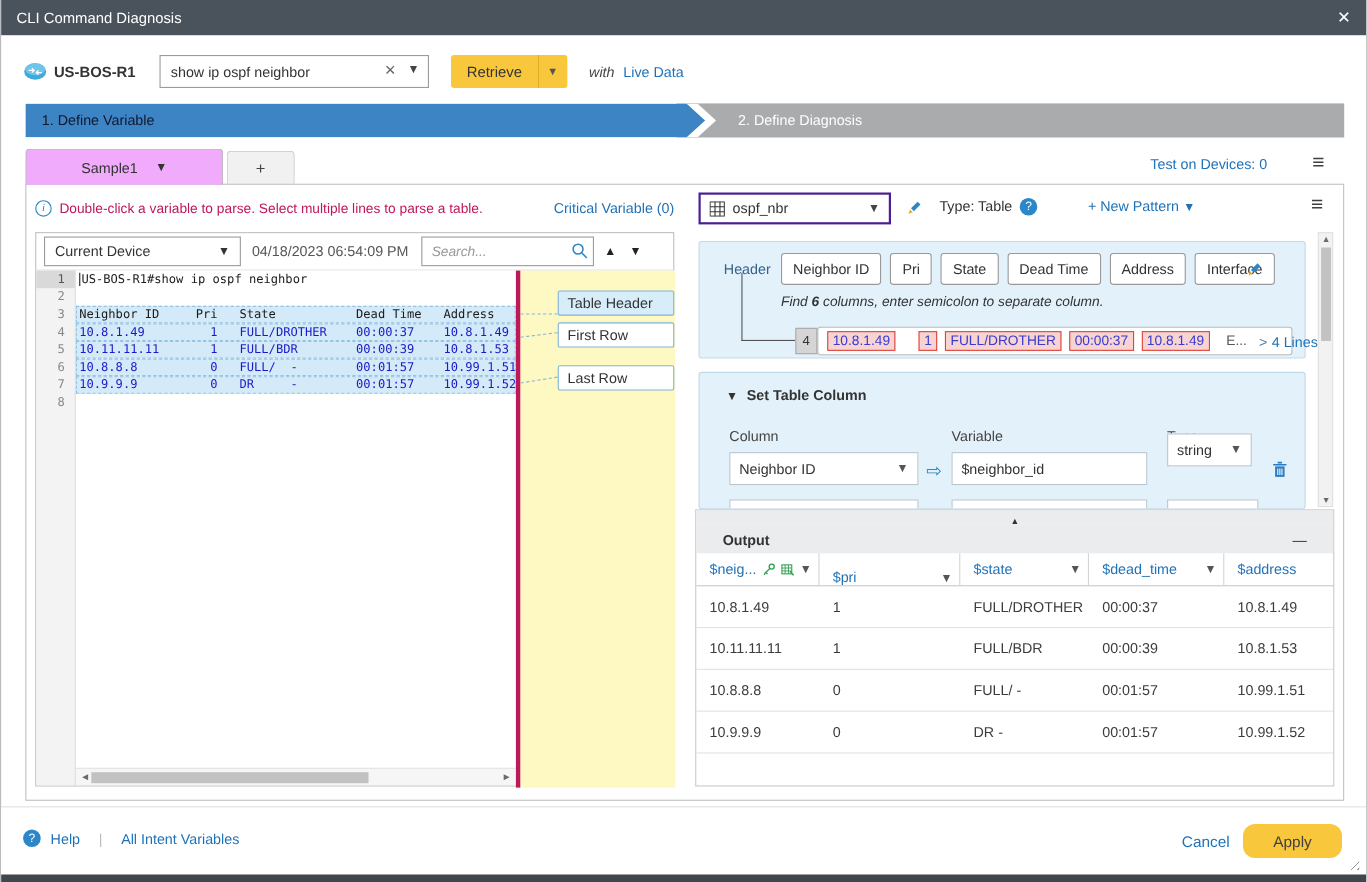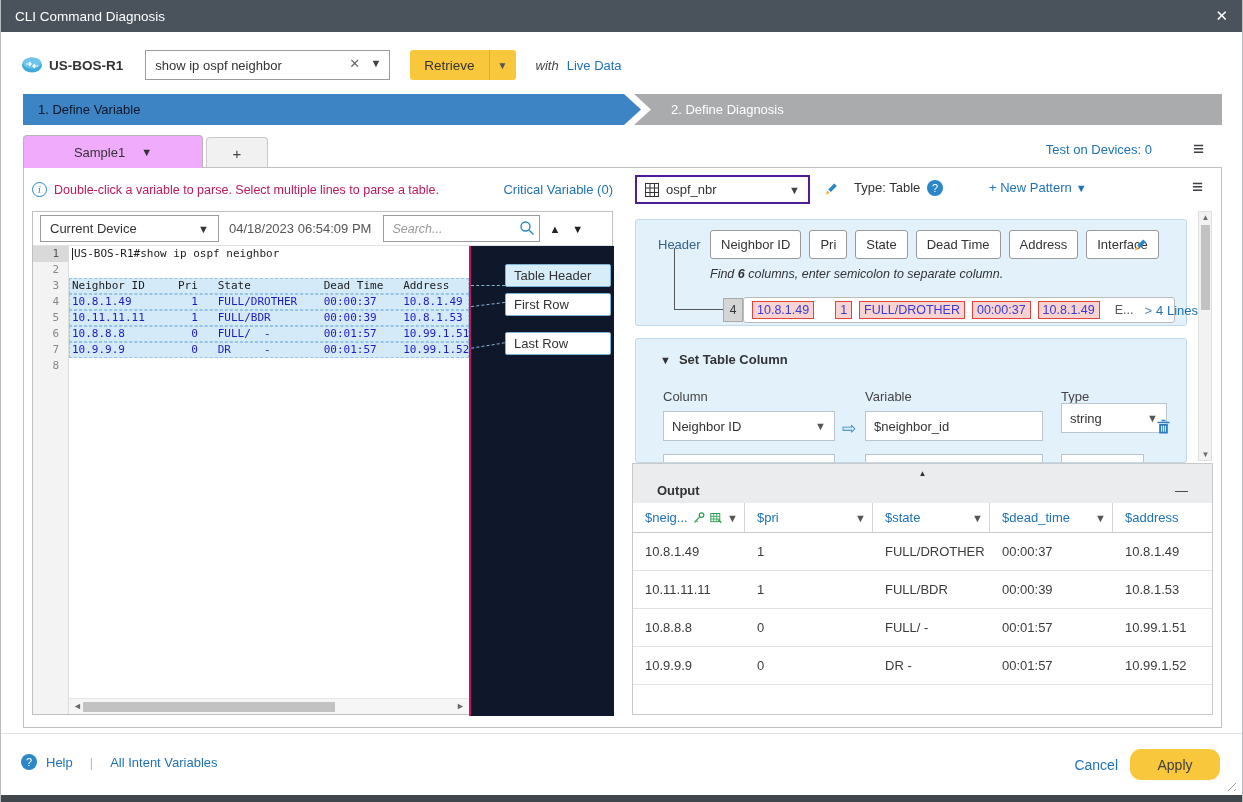--- a/index.html
+++ b/index.html
@@ -80,21 +80,21 @@
   .code { position:absolute; left:36px; top:0; width:400px; height:452px; overflow:hidden; background:#fff; }
   .cline { height:16px; line-height:16px; white-space:pre; font-family:"DejaVu Sans Mono",monospace; font-size:11px; color:#1b1b1b; padding-left:3px; }
   .cline.sel { background:#d4eaf8; outline:1px dashed #96c4e4; outline-offset:-1px; }
   .cline.blue { color:#1a1ac8; }
   .caret { display:inline-block; width:1px; height:12px; background:#222; vertical-align:middle; margin-right:1px; }
   .hscroll { position:absolute; left:36px; bottom:0; width:400px; height:16px; background:#f6f6f6; border-top:1px solid #e5e5e5; }
   .hs-arrow { position:absolute; top:2px; font-size:9px; color:#6b6b6b; cursor:pointer; }
   .hs-thumb { position:absolute; left:14px; top:3px; width:252px; height:10px; background:#c2c2c2; cursor:pointer; }
 
   
-  .labels-col { position:absolute; left:436px; top:34px; width:145px; height:470px; border-left:2px solid #be185d; background:#0f172a; }
+  .labels-col { position:absolute; left:436px; top:34px; width:145px; height:470px; border-left:4px solid #be185d; background:#fef9c3; }
   .rowlabel { position:absolute; left:34px; width:106px; height:23px; border:1px solid #7fb4da; border-radius:2px; background:#fff; display:flex; align-items:center; padding-left:8px; font-size:13px; color:#333; cursor:pointer; }
   .rowlabel.hl { background:#d8edfa; }
   .dashline { position:absolute; border-top:1px dashed #8ab4d8; width:34px; left:0; }
 
   
   .right-panel { position:absolute; left:608px; top:43px; width:581px; height:504px; }
   .bluebox { position:absolute; left:3px; width:552px; background:#e3f1fb; border:1px solid #c3d9e8; border-radius:3px; }
   .patbox { top:8px; height:107px; }
   .hdr-label { position:absolute; left:22px; top:17px; color:#35618c; font-size:13px; }
   .hdr-cols { position:absolute; left:74px; top:10px; display:flex; gap:8px; }
@@ -127,21 +127,21 @@
   
   .output { position:absolute; left:0; top:252px; width:581px; height:252px; border:1px solid #c9c9c9; background:#fff; }
   .collapse-strip { position:absolute; left:0; top:0; width:100%; height:13px; background:#ebecee; text-align:center; }
   .collapse-btn { display:inline-block; font-size:8px; color:#333; line-height:11px; border-bottom:1px solid #333; padding:0 1px; cursor:pointer; }
   .out-header { position:absolute; left:0; top:13px; width:100%; height:26px; background:#ebecee; display:flex; align-items:center; padding:0 24px 0 24px; font-weight:bold; color:#333; }
   .out-min { margin-left:auto; font-weight:normal; color:#333; cursor:pointer; }
   .out-thead { position:absolute; left:0; top:39px; width:100%; height:30px; border-bottom:1px solid #c9c9c9; display:flex; }
   .th { border-right:1px solid #d5d5d5; display:flex; align-items:center; padding:0 6px 0 12px; color:#1f72b8; font-size:13px; gap:5px; }
   .th:last-child { border-right:none; }
   .th .chev { margin-left:auto; color:#555; font-size:11px; cursor:pointer; }
-  .c0 { width:112px; } .c1 { width:128px; } .c2 { width:117px; } .c3 { width:123px; } .c4 { width:80px; flex:1; }
+  .c0 { width:112px; } .c1 { width:128px;align-items:flex-end; } .c2 { width:117px; } .c3 { width:123px; } .c4 { width:80px; flex:1; }
   .out-rows { position:absolute; left:0; top:69px; width:100%; }
   .orow { display:flex; height:38px; border-bottom:1px solid #e2e2e2; align-items:center; }
   .orow .td { padding:0 6px 0 12px; color:#3c3c3c; font-size:13px; }
 
   
   .footer { position:absolute; left:0; top:733px; width:100%; height:62px; border-top:1px solid #e0e0e0; background:#fff; }
   .help-grp { position:absolute; left:20px; top:20px; display:flex; align-items:center; gap:9px; }
   .help-lnk { color:#1f72b8; cursor:pointer; }
   .sep { color:#bbb; margin:0 8px; }
   .cancel { position:absolute; right:124px; top:23px; color:#1f72b8; font-size:14px; cursor:pointer; }
@@ -323,21 +323,21 @@
         <span class="set-lbl" style="left:229px;">Variable</span>
         <span class="set-lbl" style="left:425px;">Type</span>
         <div class="fieldbox" style="left:27px; top:72px; width:172px;">
           <span>Neighbor ID</span>
           <span class="chev">▼</span>
         </div>
         <span class="arrow-r">⇨</span>
         <div class="fieldbox" style="left:229px; top:72px; width:178px;">
           <span>$neighbor_id</span>
         </div>
-        <div class="fieldbox" style="left:425px; top:64px; width:106px;">
+        <div class="fieldbox" style="left:425px; top:55px; width:77px;">
           <span>string</span>
           <span class="chev">▼</span>
         </div>
         <svg class="trash" width="15" height="16" viewBox="0 0 15 16">
           <path d="M1.5 3.5 h12" stroke="#2b7cc0" stroke-width="1.5"></path>
           <path d="M5.5 1.5 h4" stroke="#2b7cc0" stroke-width="1.5"></path>
           <rect x="3.2" y="5" width="8.6" height="9.5" fill="#2b7cc0"></rect>
           <path d="M5.6 6.8 v6 M7.5 6.8 v6 M9.4 6.8 v6" stroke="#e3f1fb" stroke-width="1.1"></path>
         </svg>
 

